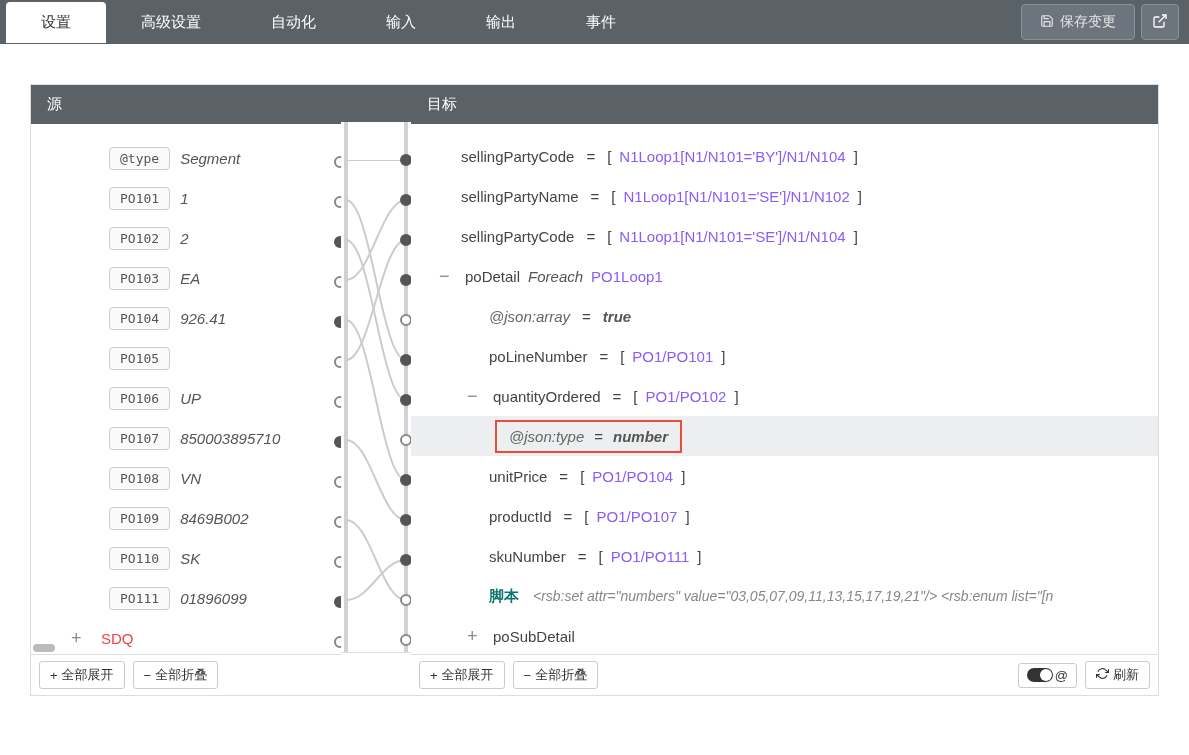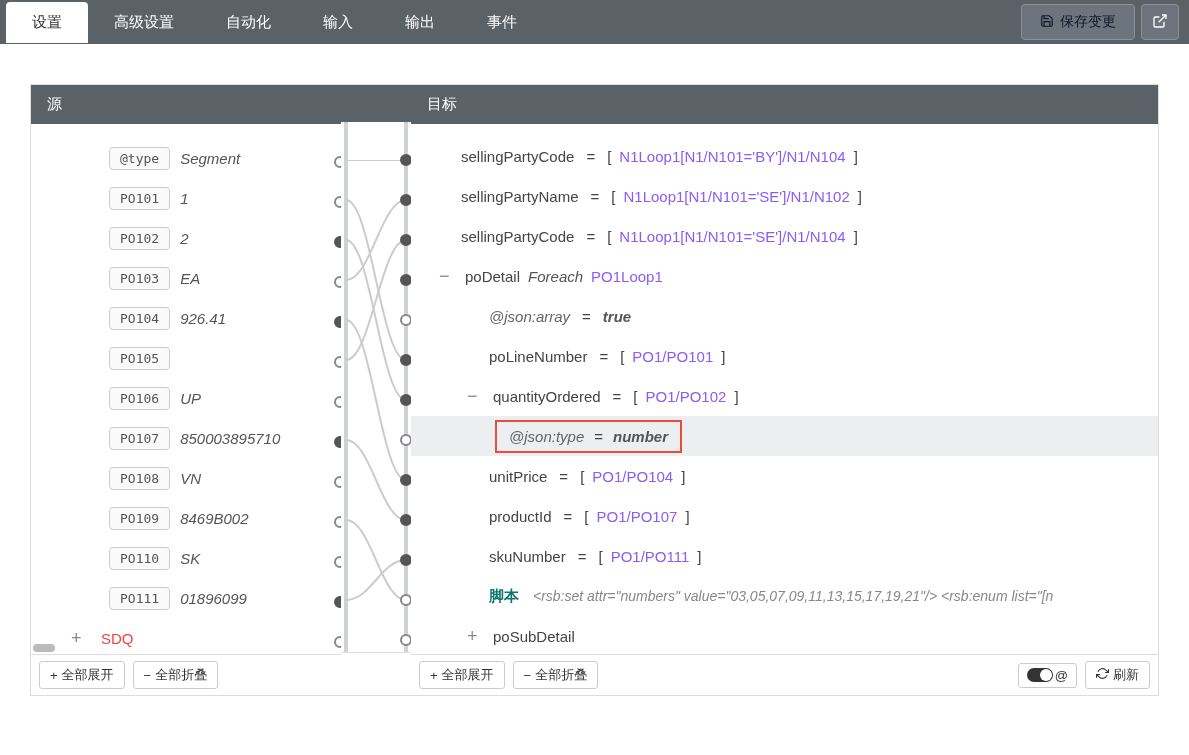--- a/index.html
+++ b/index.html
@@ -15,34 +15,34 @@
   .tab-bar {
     display: flex;
     align-items: center;
     background: #5a6268;
     height: 44px;
     padding-left: 6px;
     padding-right: 10px;
     gap: 0;
   }
   .tab {
-    padding: 11px 26px;
+    padding: 11px 35px;
     color: #fff;
     cursor: pointer;
     font-size: 15px;
   }
   .tab.active {
     background: #fff;
     color: #333;
     border-radius: 4px 4px 0 0;
   }
   .tab-bar .spacer { flex: 1; }
   .save-btn {
     background: #6c757d;
-    color: #0f172a;
+    color: #e5e5e5;
     border: 1px solid #8a9299;
     padding: 8px 18px;
     border-radius: 4px;
     cursor: pointer;
     display: flex;
     align-items: center;
     gap: 6px;
     font-size: 14px;
   }
   .icon-btn {

